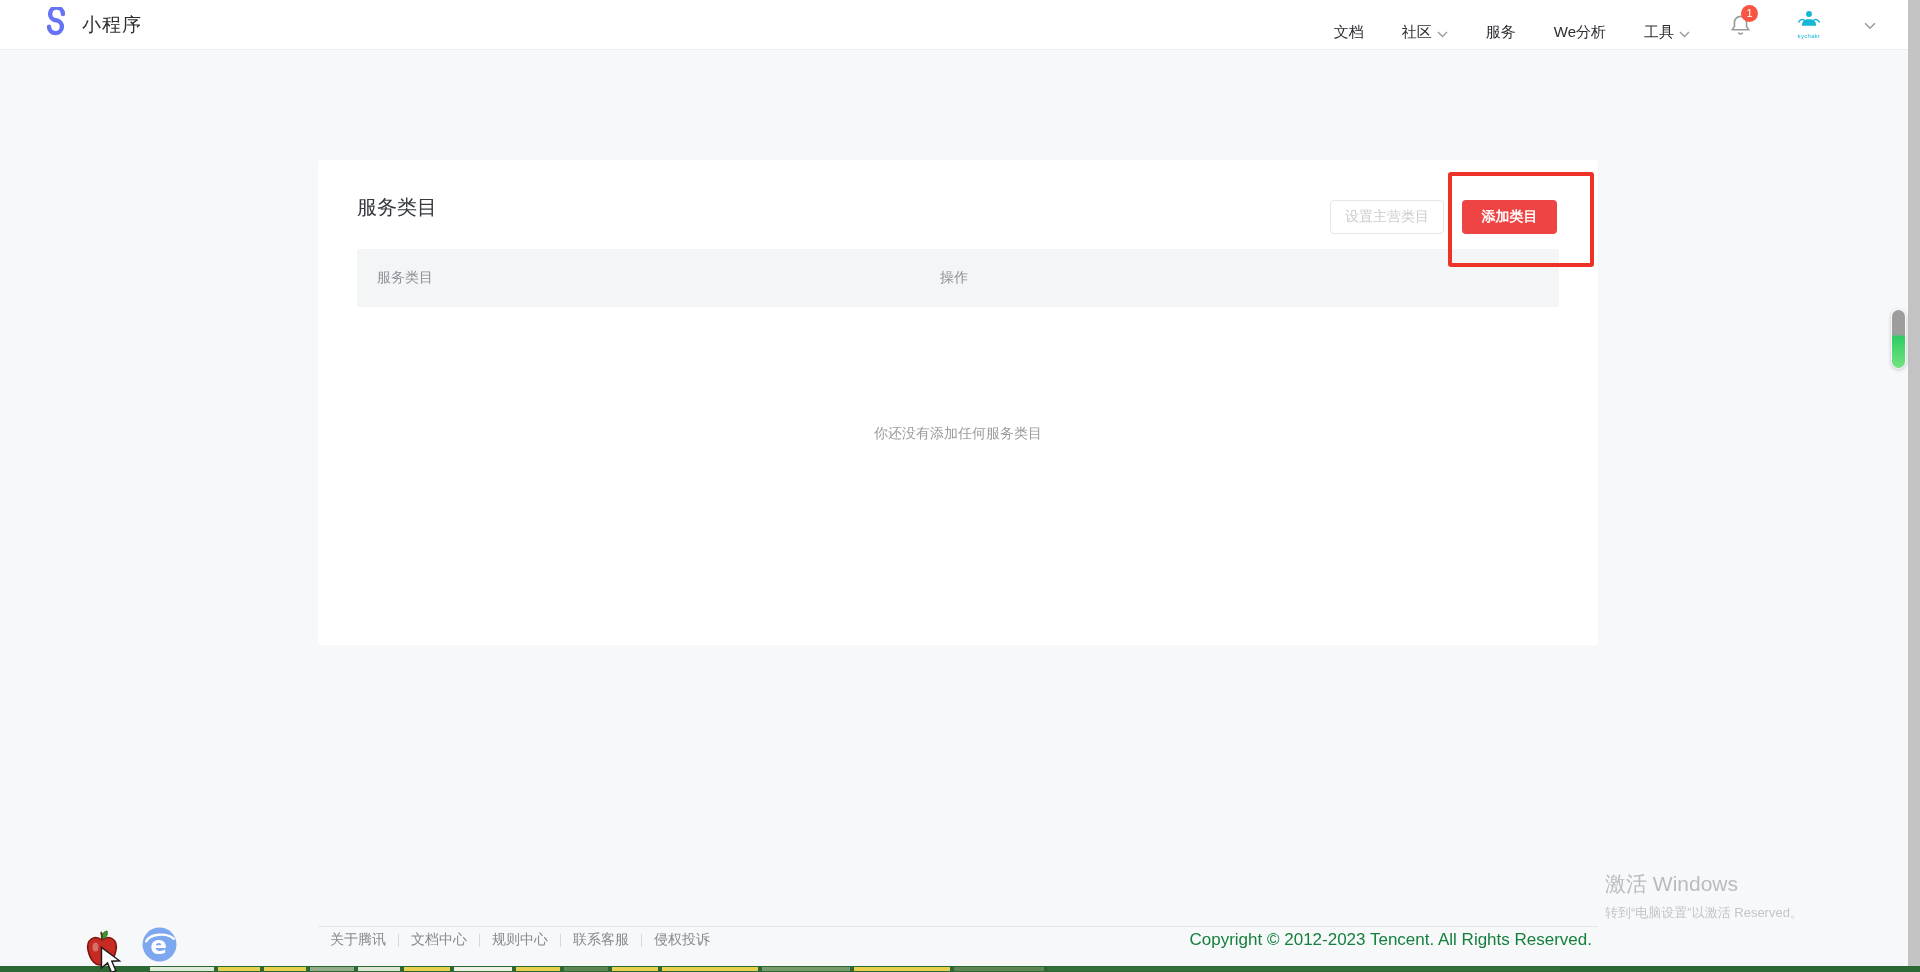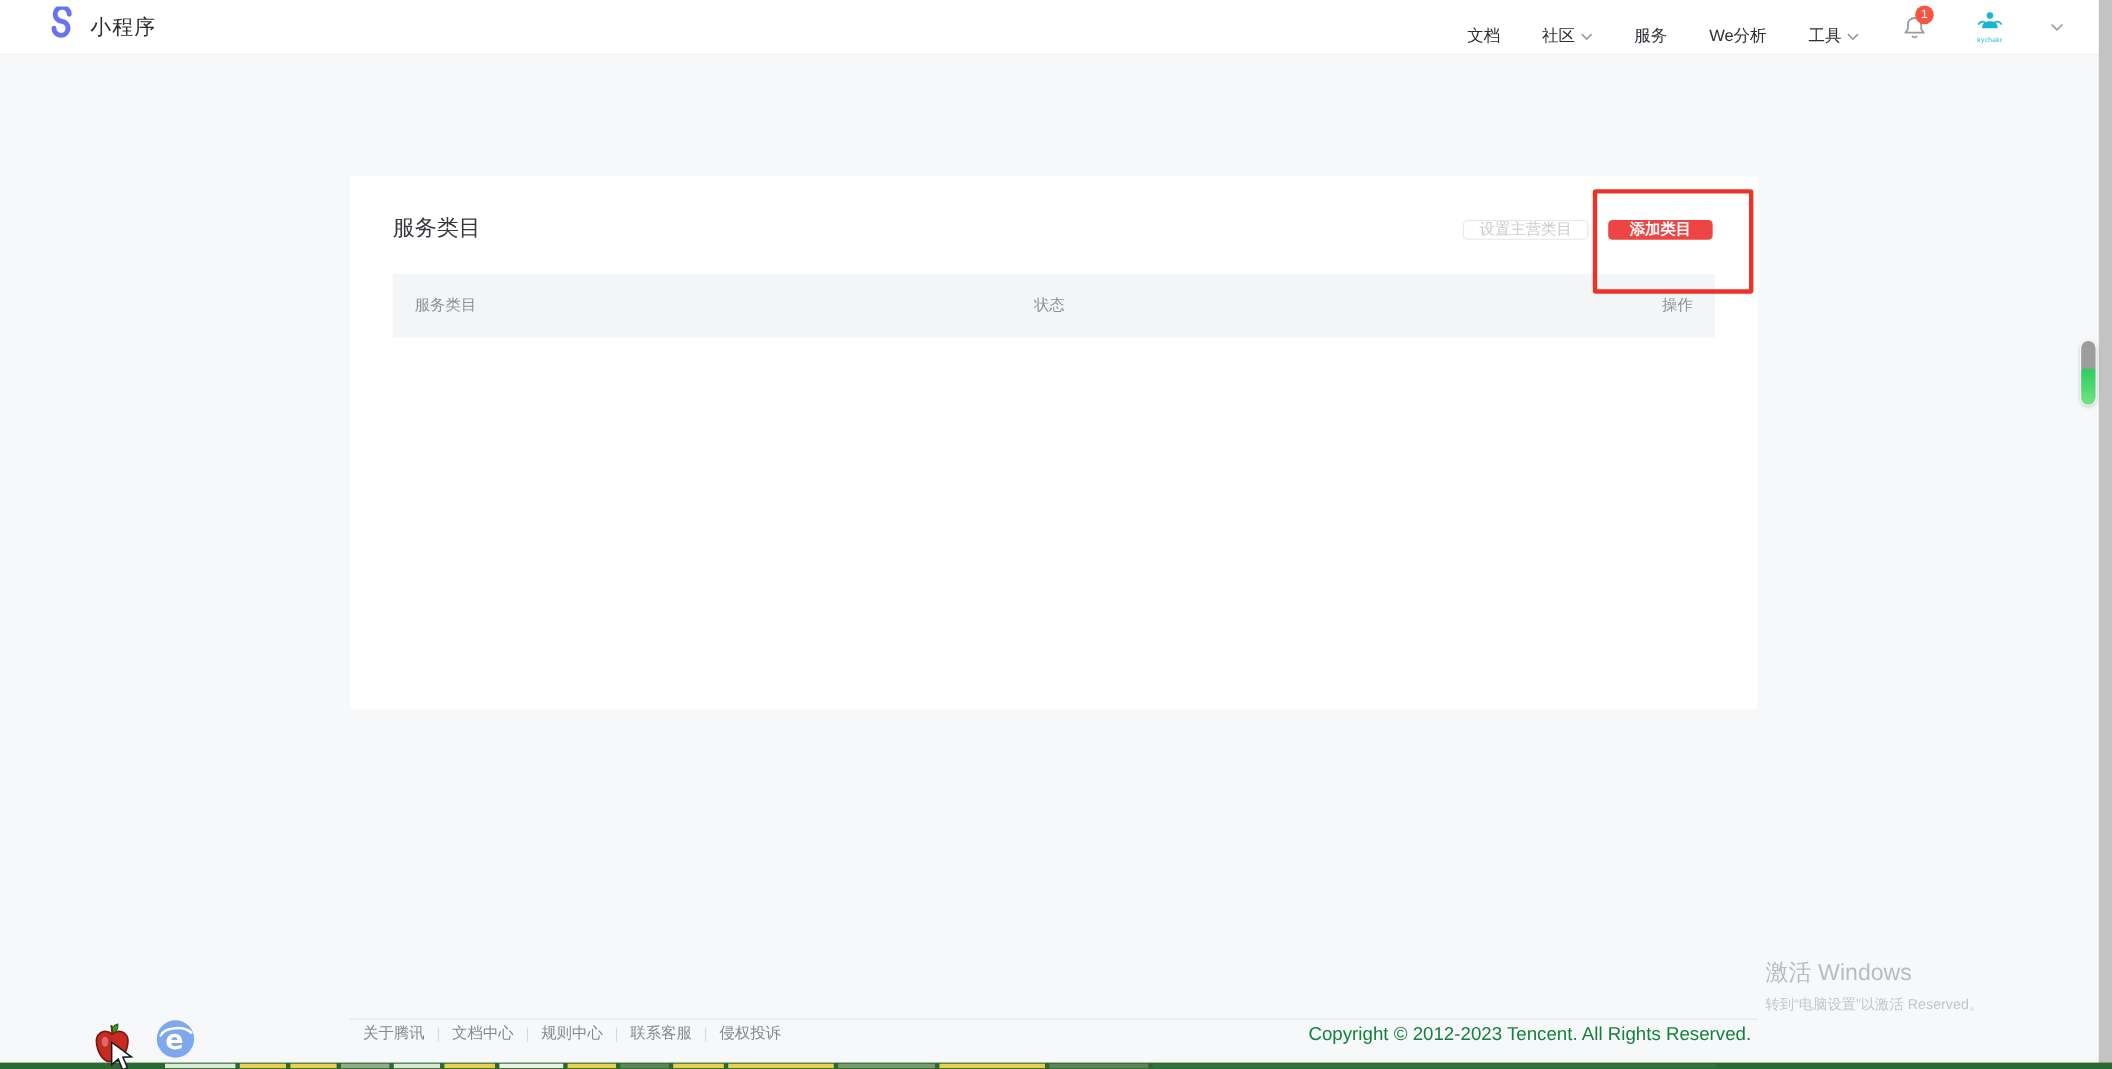--- a/index.html
+++ b/index.html
@@ -30,21 +30,21 @@
   
   .card{
     position:absolute;left:318px;top:160px;width:1280px;height:485px;
     background:#ffffff;border-radius:3px;box-sizing:border-box;
   }
   .card-head{padding:34px 39px 0 39px;position:relative;}
   .card-title{font-size:20px;color:#35383d;}
   .card-sub{margin-top:16px;font-size:14px;color:#9a9a9a;}
   .card-sub a{color:#576b95;text-decoration:none;margin-left:2px;cursor:pointer;}
   .btn{
-    position:absolute;top:40px;height:18px;border-radius:4px;font-size:14px;
+    position:absolute;top:40px;height:34px;border-radius:4px;font-size:14px;
     display:flex;align-items:center;justify-content:center;box-sizing:border-box;cursor:pointer;
   }
   .btn-set{left:1012px;width:114px;background:#fff;border:1px solid #e6e6e6;color:#cccccc;}
   .btn-add{left:1144px;width:95px;background:#ef4444;border:none;color:#ffffff;font-weight:bold;}
   .annotation-rect{
     position:absolute;left:1130px;top:12px;width:146px;height:95px;
     border:4px solid #ee3227;border-radius:3px;box-sizing:border-box;pointer-events:none;z-index:5;
   }
   .table{margin:28px 39px 0 39px;}
   .thead{
@@ -150,23 +150,23 @@
 <div class="card">
   <div class="card-head">
     <div class="card-title">服务类目</div>
     <div class="btn btn-set">设置主营类目</div>
     <div class="btn btn-add">添加类目</div>
     <div class="annotation-rect"></div>
   </div>
   <div class="table">
     <div class="thead">
       <div class="th-cat">服务类目</div>
-      <div class="th-status">状态</div>
       <div class="th-op">操作</div>
     </div>
+    <div class="empty">你还没有添加任何服务类目</div>
   </div>
 </div>
 
 <div class="footer">
   <span class="flink">关于腾讯</span>
   <span class="fsep"></span>
   <span class="flink">文档中心</span>
   <span class="fsep"></span>
   <span class="flink">规则中心</span>
   <span class="fsep"></span>

